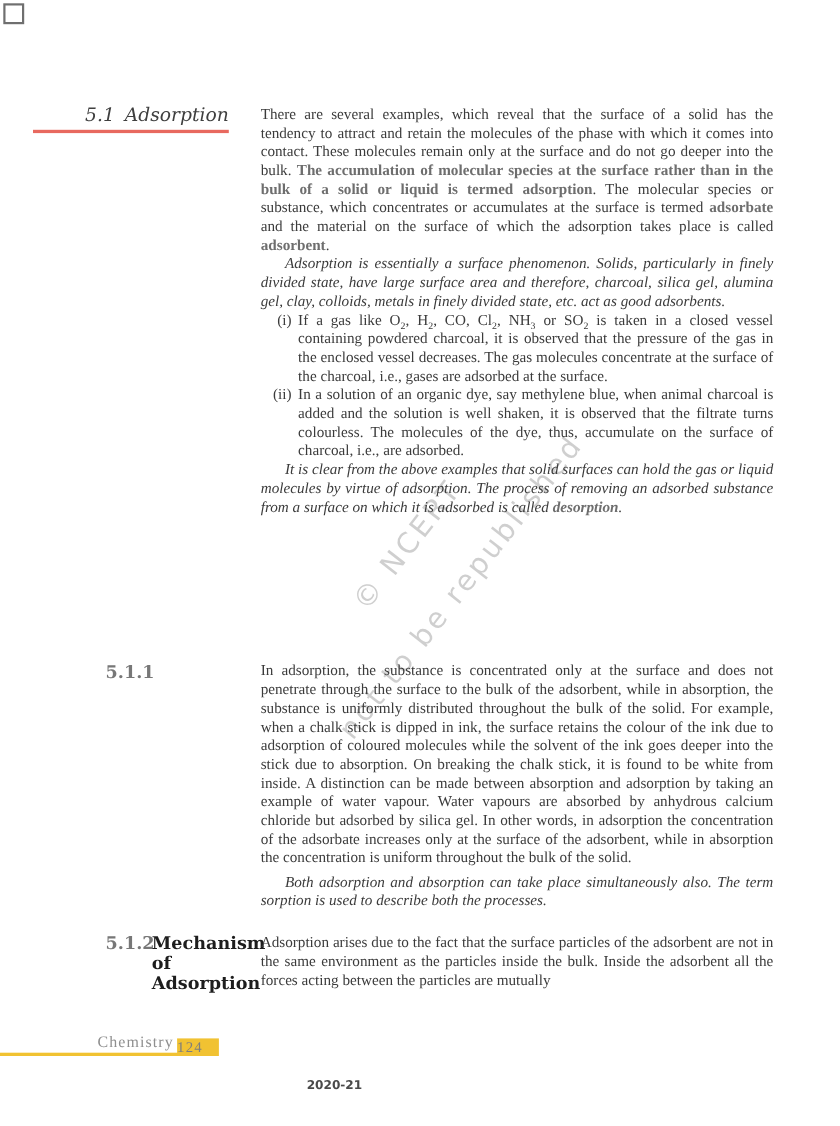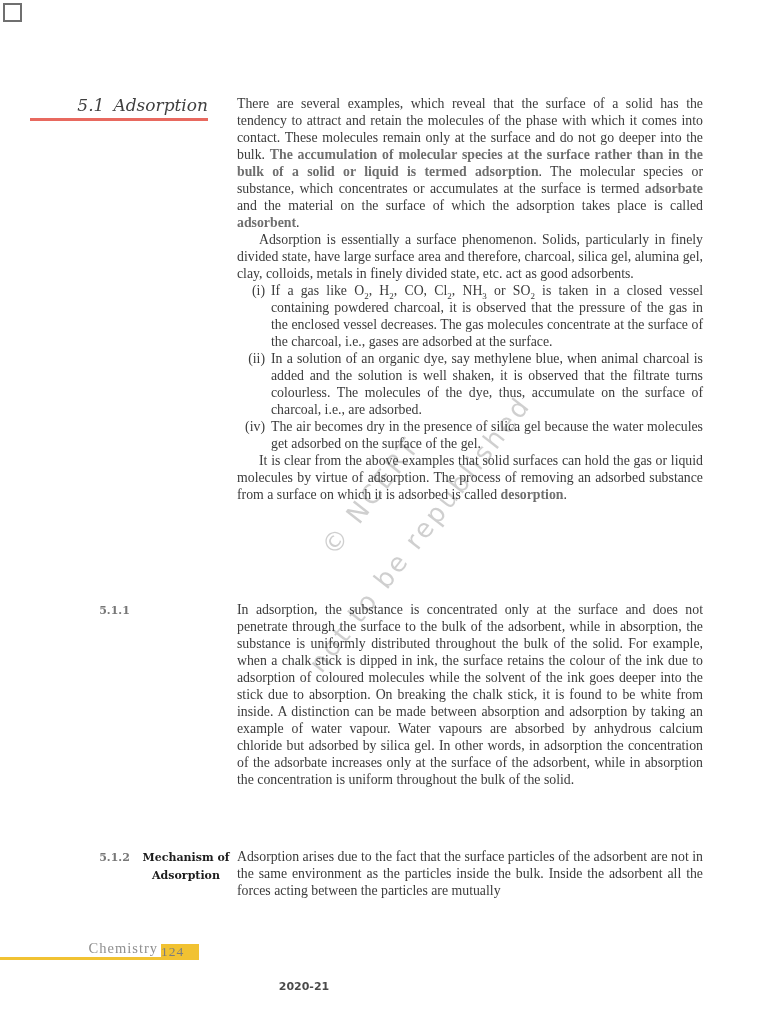--- a/index.html
+++ b/index.html
@@ -47,36 +47,35 @@
     font-style: italic;
     font-size: 17px; color: #3f3f3f;
     z-index: 2;
   }
   .chapter-heading .ch-title { margin-left: 9px; }
 
   .margin-heading {
     position: absolute; left: 96px; width: 138px;
     display: grid; grid-template-columns: 37px 1fr; column-gap: 5px;
     font-family: "DejaVu Serif", serif;
-    font-weight: bold; font-size: 11px; line-height: 18px;
+    font-weight: bold; font-size: 16px; line-height: 18px;
     z-index: 2;
-    text-align: center;
   }
   .margin-heading .num { color: #777777; }
   .margin-heading .title { color: #1d1d1d; }
 
   .col {
     position: absolute; left: 237px; width: 466px;
     font-size: 13.8px; line-height: 17px;
     color: var(--body-text);
     text-align: justify;
     z-index: 2;
   }
   .col p { margin: 0; }
-  .indent { text-indent: 22px; }
+  .indent { text-indent: 22px; font-style: italic; }
   .b { font-weight: bold; color: var(--bold-text); }
   sub { font-size: 9px; line-height: 0; }
   .subheading {
     font-weight: bold; font-style: italic;
     color: var(--bold-text);
     margin: 3px 0 3px 0;
     text-align: left;
   }
   .item { display: grid; grid-template-columns: 28px 1fr; column-gap: 6px; }
   .item .lab { text-align: right; }
@@ -129,33 +128,30 @@
   <p><span>There are several examples, which reveal that the surface of a solid has the tendency to attract and retain the molecules of the phase with which it comes into contact. These molecules remain only at the surface and do not go deeper into the bulk. </span><span class="b">The accumulation of molecular species at the surface rather than in the bulk of a solid or liquid is termed adsorption</span><span>. The molecular species or substance, which concentrates or accumulates at the surface is termed </span><span class="b">adsorbate</span><span> and the material on the surface of which the adsorption takes place is called </span><span class="b">adsorbent</span><span>.</span></p>
   <p class="indent"><span>Adsorption is essentially a surface phenomenon. Solids, particularly in finely divided state, have large surface area and therefore, charcoal, silica gel, alumina gel, clay, colloids, metals in finely divided state, etc. act as good adsorbents.</span></p>
   <div class="item">
     <span class="lab">(i)</span>
     <span class="body"><span>If a gas like O</span><sub>2</sub><span>, H</span><sub>2</sub><span>, CO, Cl</span><sub>2</sub><span>, NH</span><sub>3</sub><span> or SO</span><sub>2</sub><span> is taken in a closed vessel containing powdered charcoal, it is observed that the pressure of the gas in the enclosed vessel decreases. The gas molecules concentrate at the surface of the charcoal, i.e., gases are adsorbed at the surface.</span></span>
   </div>
   <div class="item">
     <span class="lab">(ii)</span>
     <span class="body"><span>In a solution of an organic dye, say methylene blue, when animal charcoal is added and the solution is well shaken, it is observed that the filtrate turns colourless. The molecules of the dye, thus, accumulate on the surface of charcoal, i.e., are adsorbed.</span></span>
   </div>
-  <div class="item">
-    <span class="lab">(iv)</span>
-    <span class="body"><span>The air becomes dry in the presence of silica gel because the water molecules get adsorbed on the surface of the gel.</span></span>
-  </div>
   <p class="indent"><span>It is clear from the above examples that solid surfaces can hold the gas or liquid molecules by virtue of adsorption. The process of removing an adsorbed substance from a surface on which it is adsorbed is called </span><span class="b">desorption</span><span>.</span></p>
 </div>
 
 <div class="margin-heading" style="top:602px;">
   <span class="num">5.1.1</span>
 </div>
 
 <div class="col" style="top:601px;">
   <p><span>In adsorption, the substance is concentrated only at the surface and does not penetrate through the surface to the bulk of the adsorbent, while in absorption, the substance is uniformly distributed throughout the bulk of the solid. For example, when a chalk stick is dipped in ink, the surface retains the colour of the ink due to adsorption of coloured molecules while the solvent of the ink goes deeper into the stick due to absorption. On breaking the chalk stick, it is found to be white from inside. A distinction can be made between absorption and adsorption by taking an example of water vapour. Water vapours are absorbed by anhydrous calcium chloride but adsorbed by silica gel. In other words, in adsorption the concentration of the adsorbate increases only at the surface of the adsorbent, while in absorption the concentration is uniform throughout the bulk of the solid.</span></p>
+  <p class="indent para-italic" style="margin-top:5px;"><span>Both adsorption and absorption can take place simultaneously also. The term sorption is used to describe both the processes.</span></p>
 </div>
 
 <div class="margin-heading" style="top:849px;">
   <span class="num">5.1.2</span>
   <span class="title">Mechanism of Adsorption</span>
 </div>
 
 <div class="col" style="top:848px;">
   <p><span>Adsorption arises due to the fact that the surface particles of the adsorbent are not in the same environment as the particles inside the bulk. Inside the adsorbent all the forces acting between the particles are mutually</span></p>
 </div>

